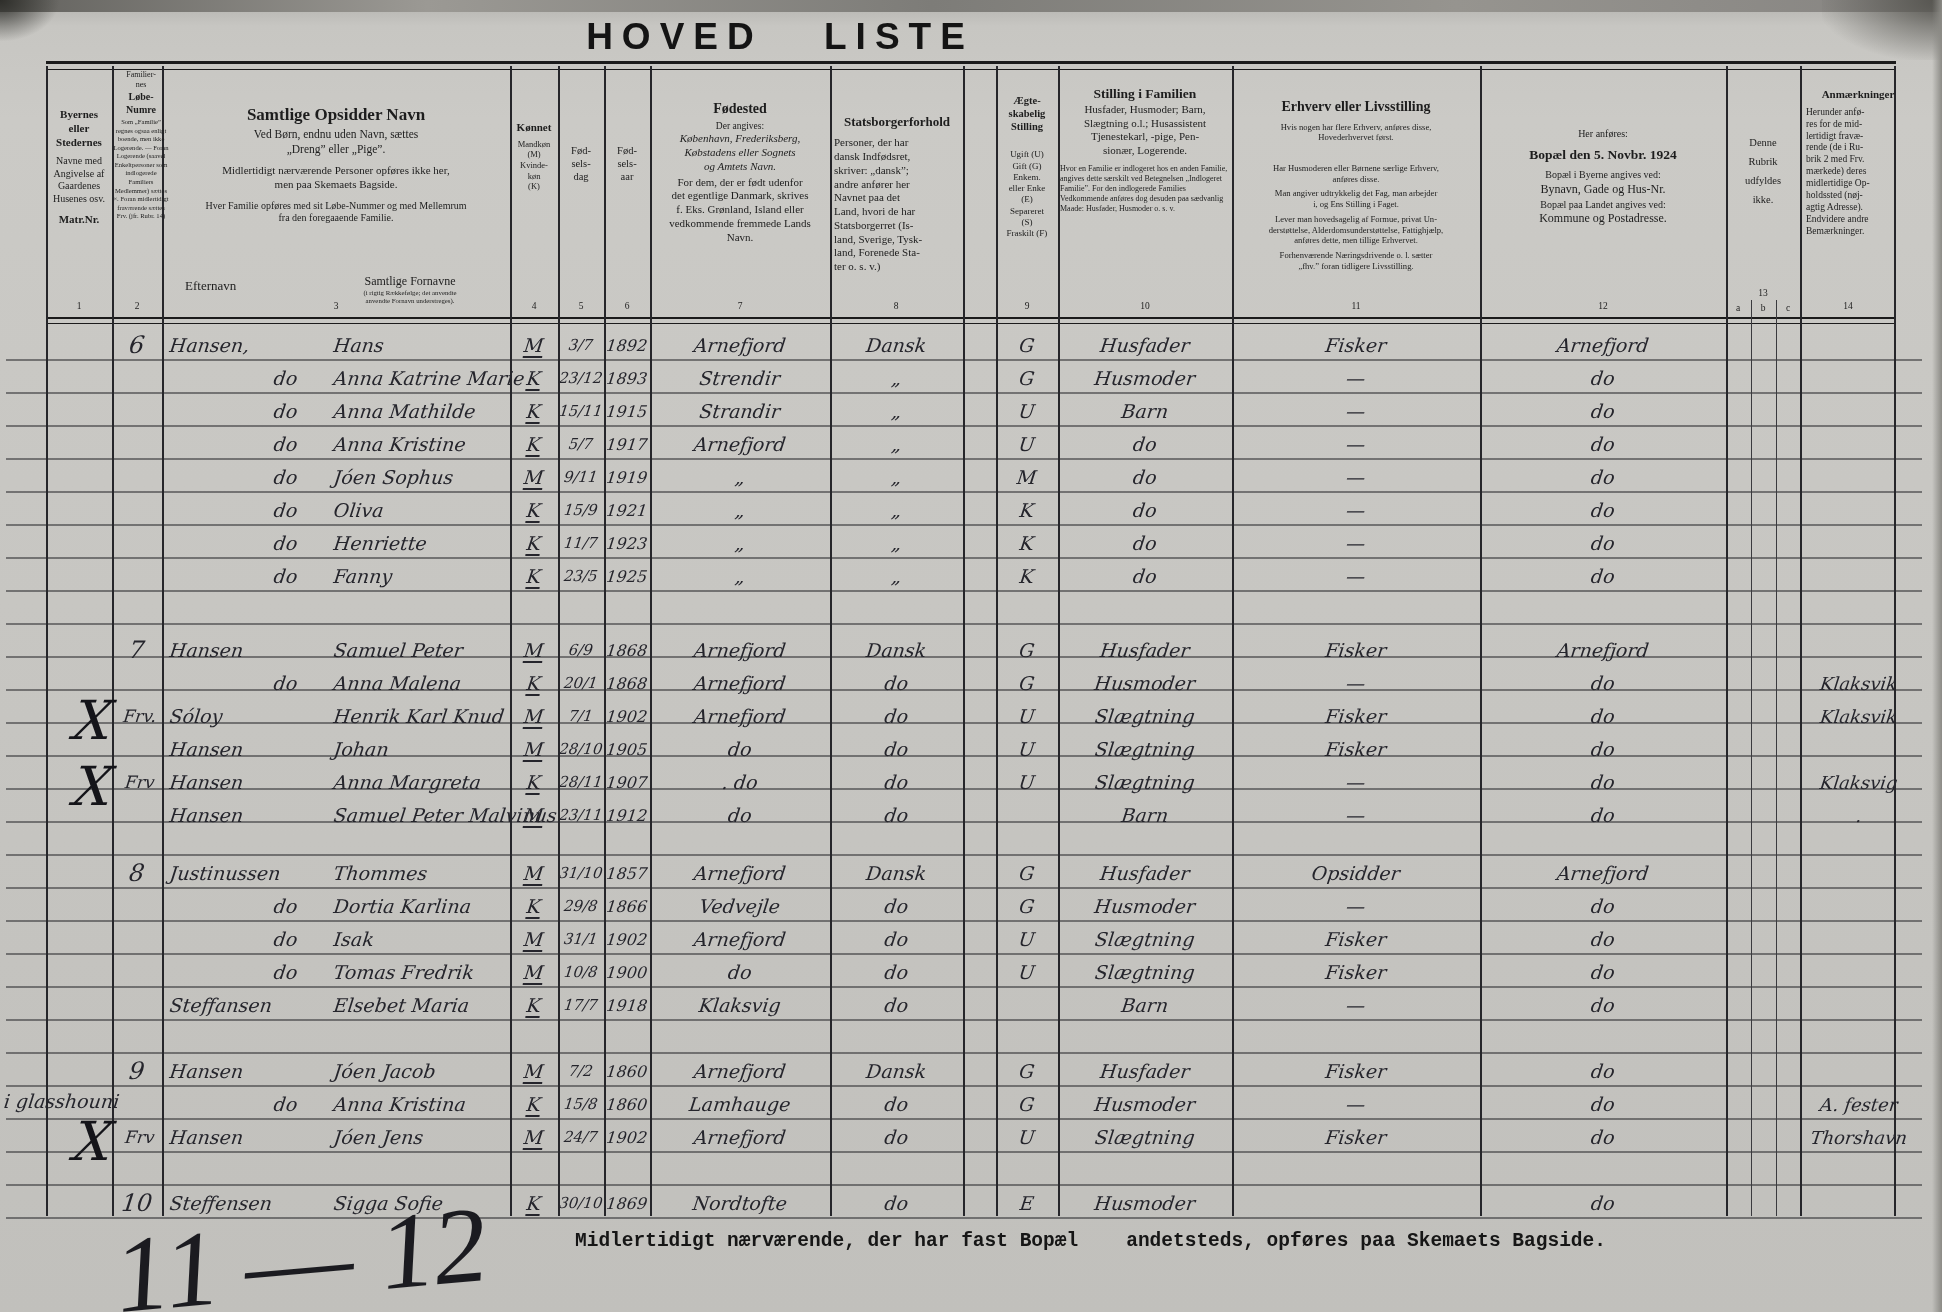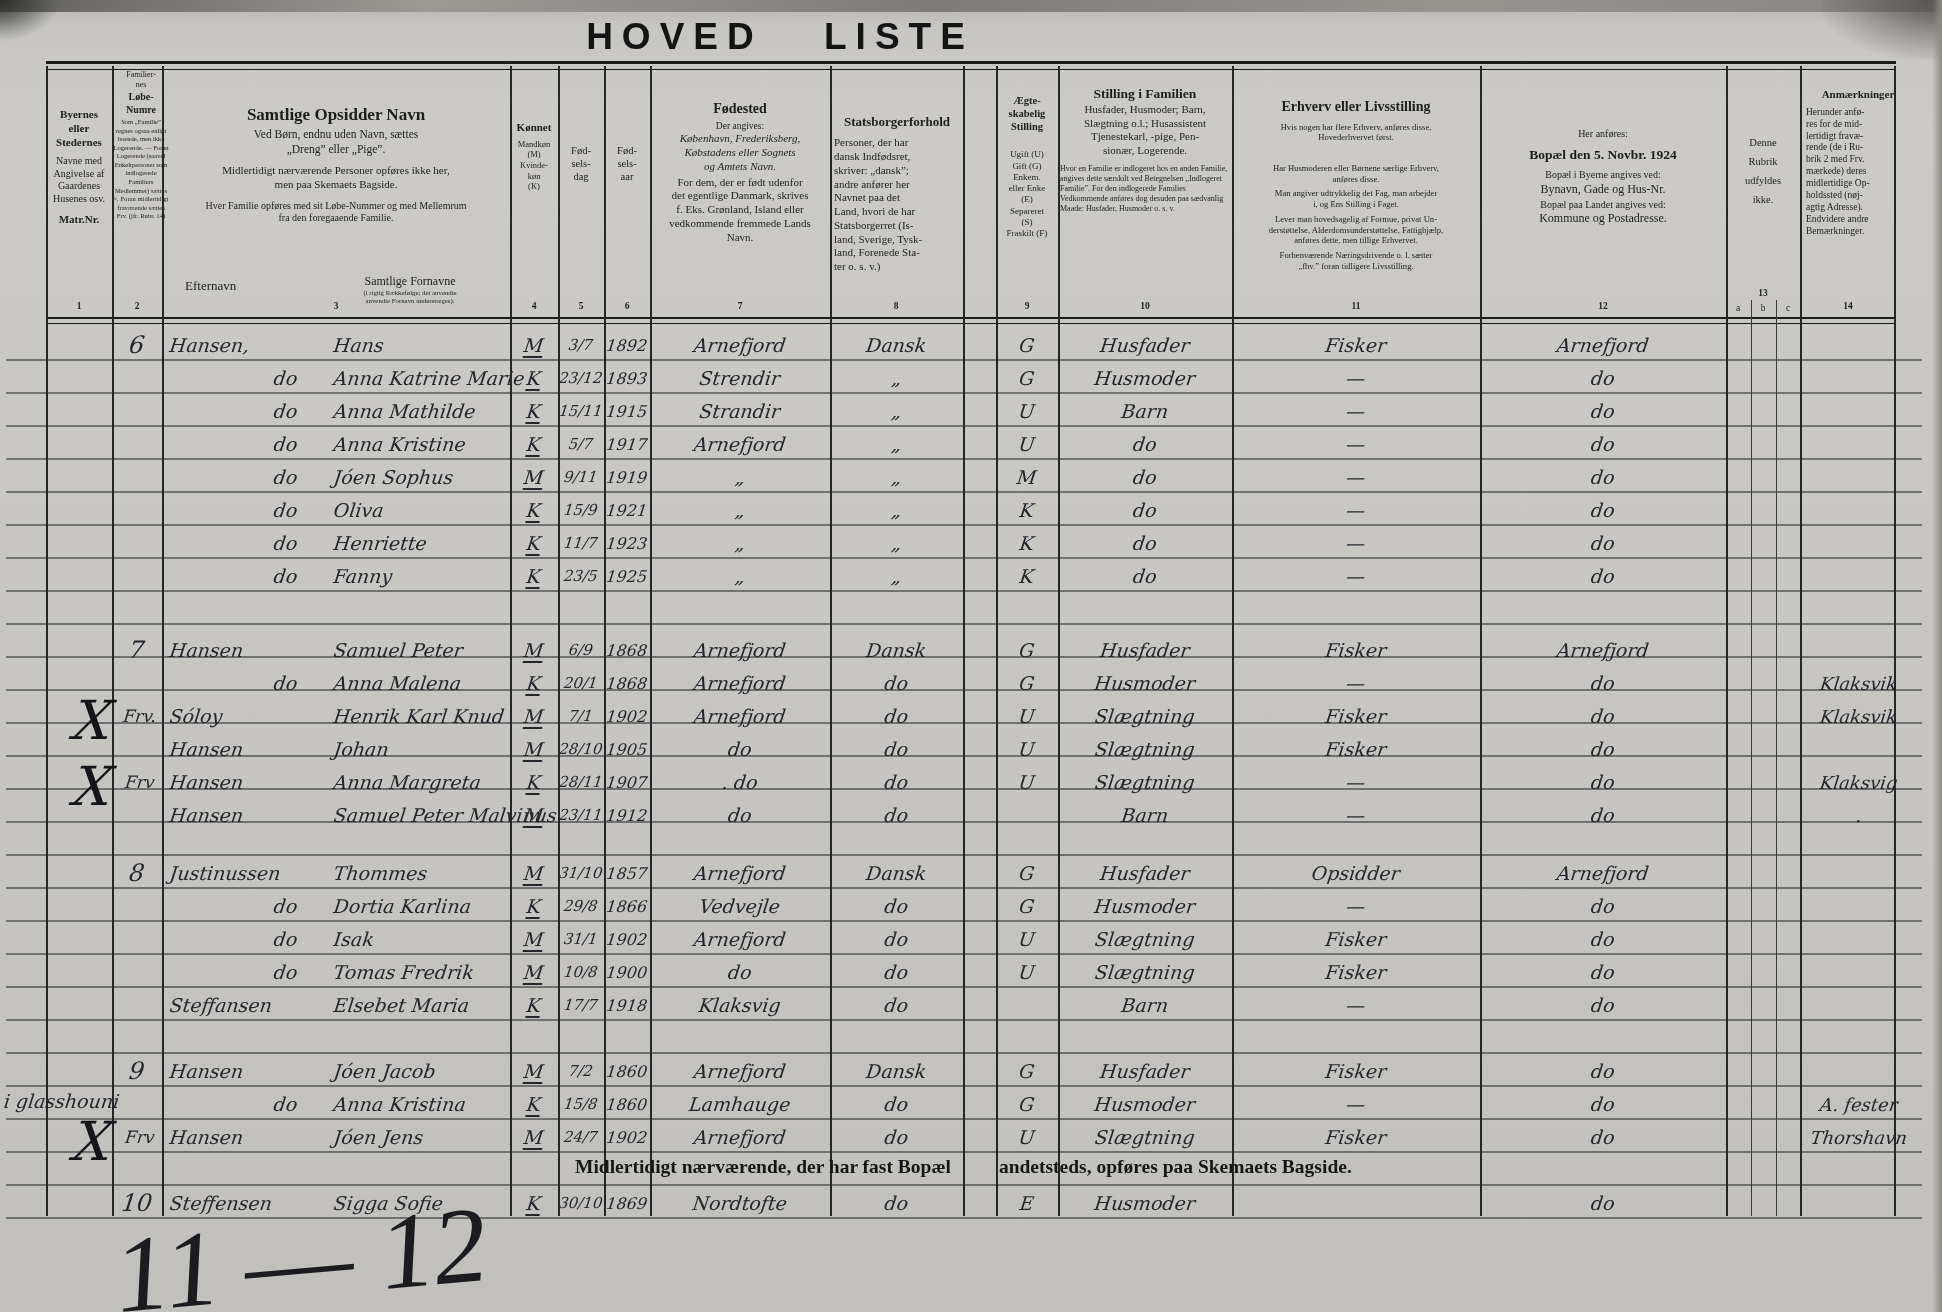--- a/index.html
+++ b/index.html
@@ -29,21 +29,21 @@
   .rules{position:absolute;left:6px;top:328px;width:1916px;height:891px;
     background:repeating-linear-gradient(180deg,rgba(0,0,0,0) 0px,rgba(0,0,0,0) 31.5px,rgba(45,45,48,.55) 31.5px,rgba(45,45,48,.55) 33px);}
 
   
   .hc{position:absolute;top:66px;text-align:center;line-height:1.25;}
   .hc .b{font-weight:bold;}
   .pre{white-space:pre-line;}
   .it{font-style:italic;}
 
   
-  .cnum{position:absolute;top:301px;font-size:9.5px;font-weight:bold;text-align:center;width:40px;}
+  .cnum{position:absolute;top:301px;font-size:9.5px;font-weight:normal;text-align:center;width:40px;}
 
   
   .hw{font-family:"DejaVu Serif",serif;font-style:italic;color:#25252c;transform:skewX(-7deg);}
   .prow{position:absolute;left:0;width:1942px;height:33px;}
   .f{position:absolute;top:0;height:33px;line-height:35px;text-align:center;font-size:19px;white-space:nowrap;}
   .f.x{left:64px;width:60px;font-size:54px;line-height:44px;color:#141419;}
   .f.nr{left:112px;width:50px;font-size:24px;}
   .f.frv{left:114px;width:52px;font-size:17px;}
   .f.sur{left:170px;width:150px;text-align:left;}
   .f.sur.indent{left:274px;width:70px;}
@@ -54,22 +54,22 @@
   .f.aar{left:604px;width:46px;font-size:16px;}
   .f.fod{left:650px;width:180px;}
   .f.stat{left:830px;width:133px;}
   .f.aegt{left:996px;width:62px;}
   .f.stil{left:1058px;width:174px;}
   .f.erh{left:1232px;width:248px;}
   .f.bop{left:1480px;width:246px;}
   .f.anm{left:1786px;width:146px;font-size:18px;}
 
   .margin-note{position:absolute;left:4px;top:1090px;font-size:19px;}
-  .footer{position:absolute;left:575px;top:1156px;display:flex;gap:48px;
-    font-family:Liberation Serif, serif;font-weight:bold;font-size:19.5px;color:#161616;}
+  .footer{position:absolute;left:575px;top:1230px;display:flex;gap:48px;
+    font-family:Liberation Mono, monospace;font-weight:bold;font-size:19.5px;color:#161616;}
   .big-hw{position:absolute;left:115px;top:1198px;font-size:108px;transform:rotate(-5deg) skewX(-8deg);color:#1b1b20;}
 </style>
 </head>
 <body>
 
 <div class="sheet">
   <div class="edge-top"></div>
   <div class="corner-tl"></div>
   <div class="corner-tr"></div>
   <div class="edge-right"></div>

